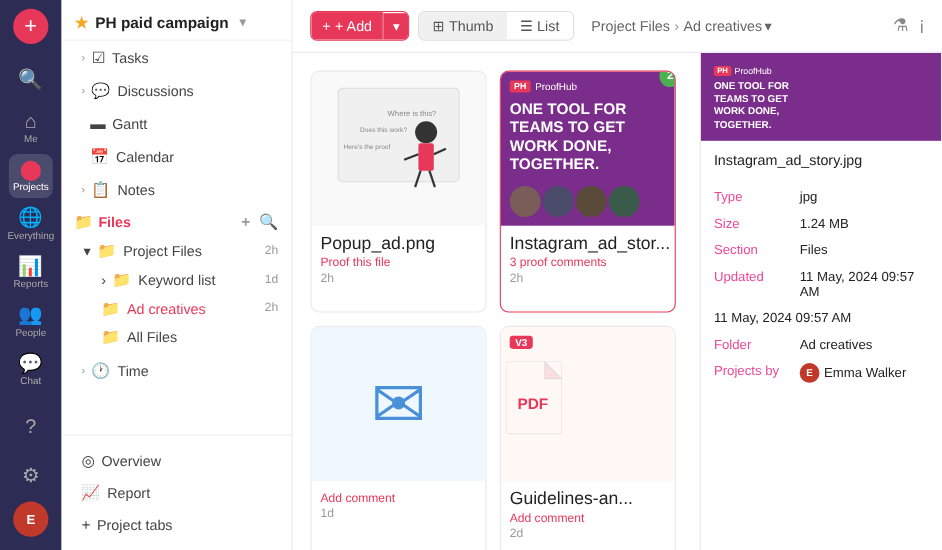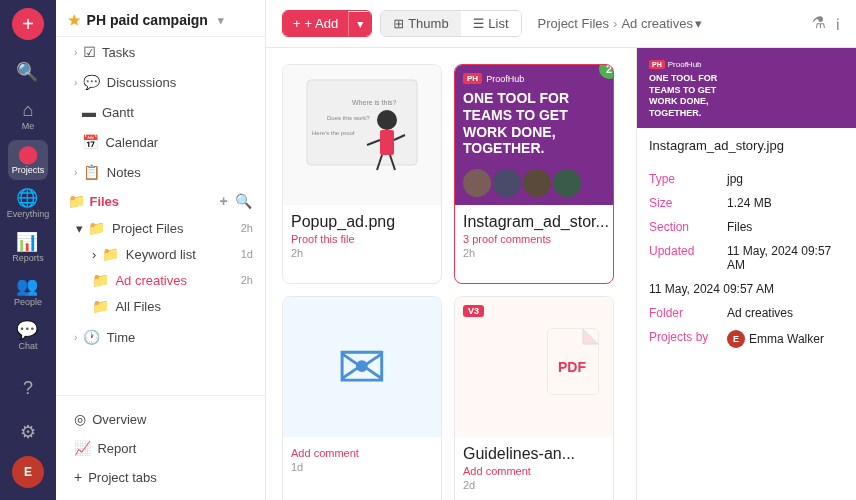--- a/index.html
+++ b/index.html
@@ -229,21 +229,21 @@
     .email-thumb {
       background: #f0f8ff;
       display: flex; align-items: center; justify-content: center;
     }
     .email-icon-big {
       font-size: 60px; color: #4a90d9;
     }
     
     .pdf-thumb {
       background: #fff8f5;
-      display: flex; align-items: center; justify-content: flex-end;
+      display: flex; align-items: center; justify-content: flex-start;
     }
     .v3-badge {
       position: absolute; top: 8px; left: 8px;
       background: #e8385a; color: #fff;
       font-size: 9px; font-weight: bold;
       padding: 1px 5px; border-radius: 3px;
     }
 
     .file-info {
       padding: 8px;

